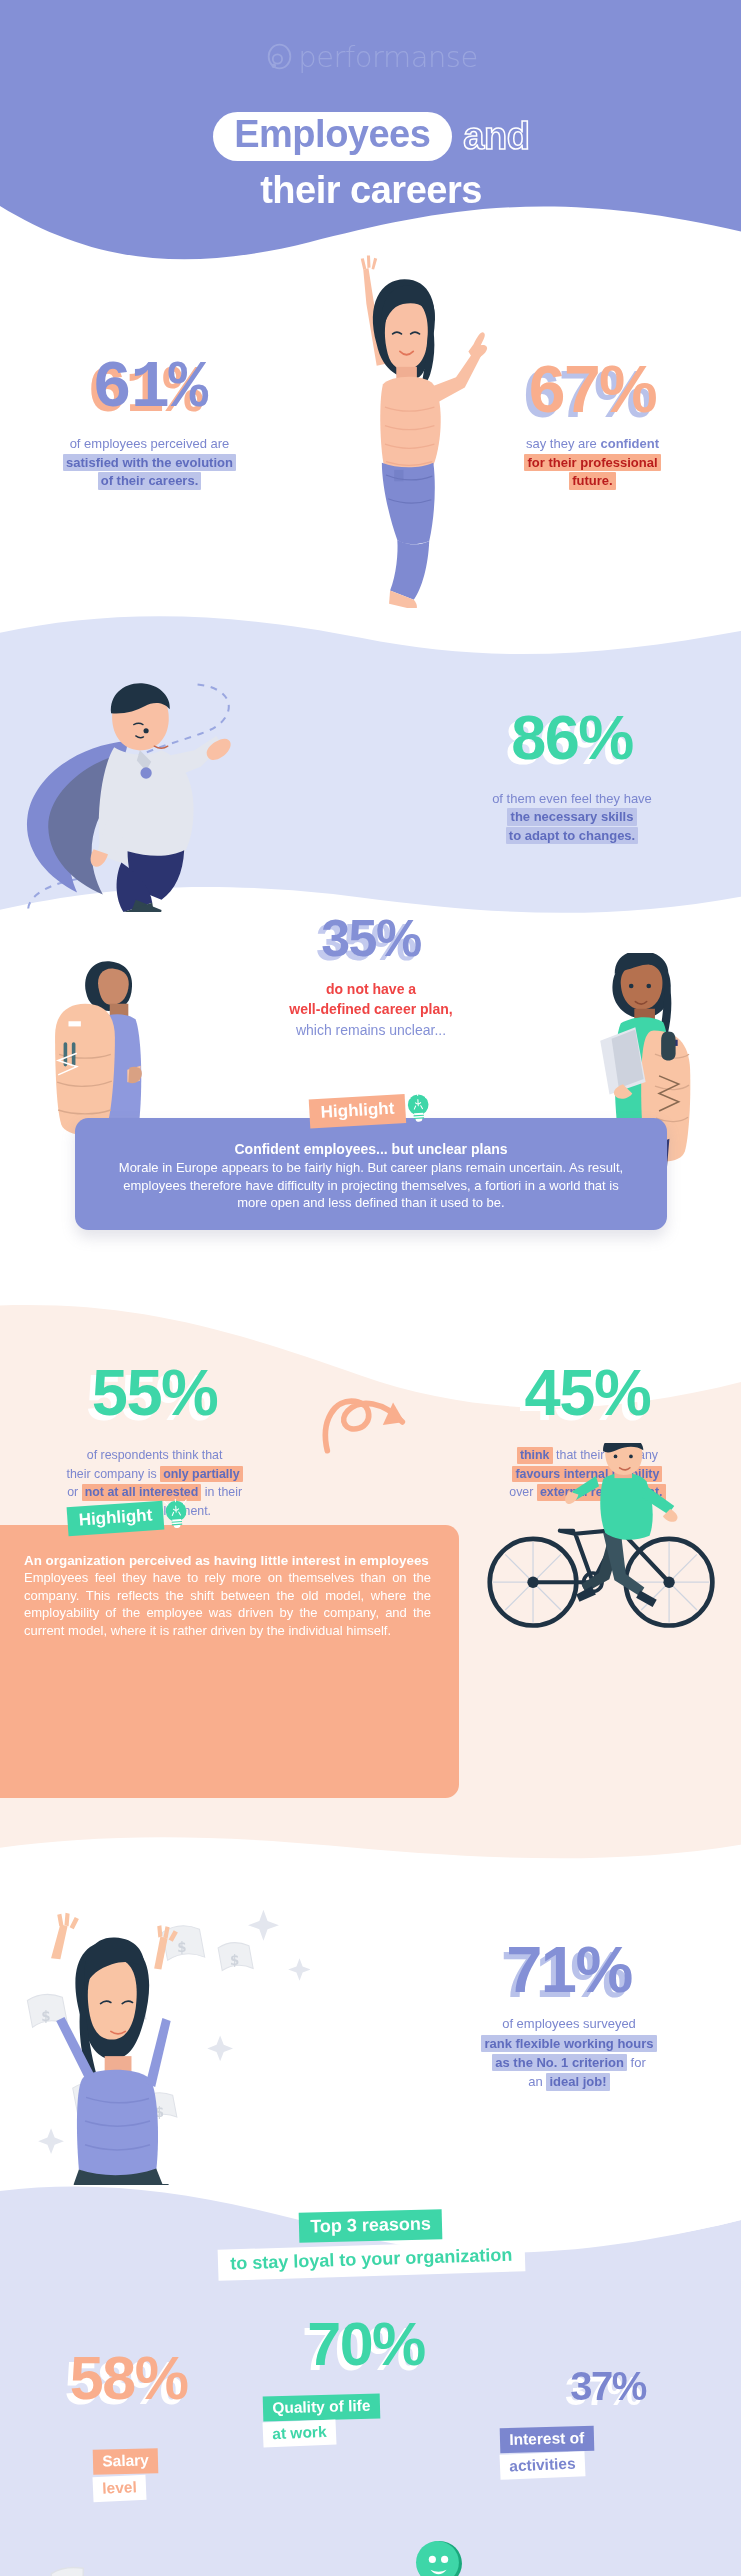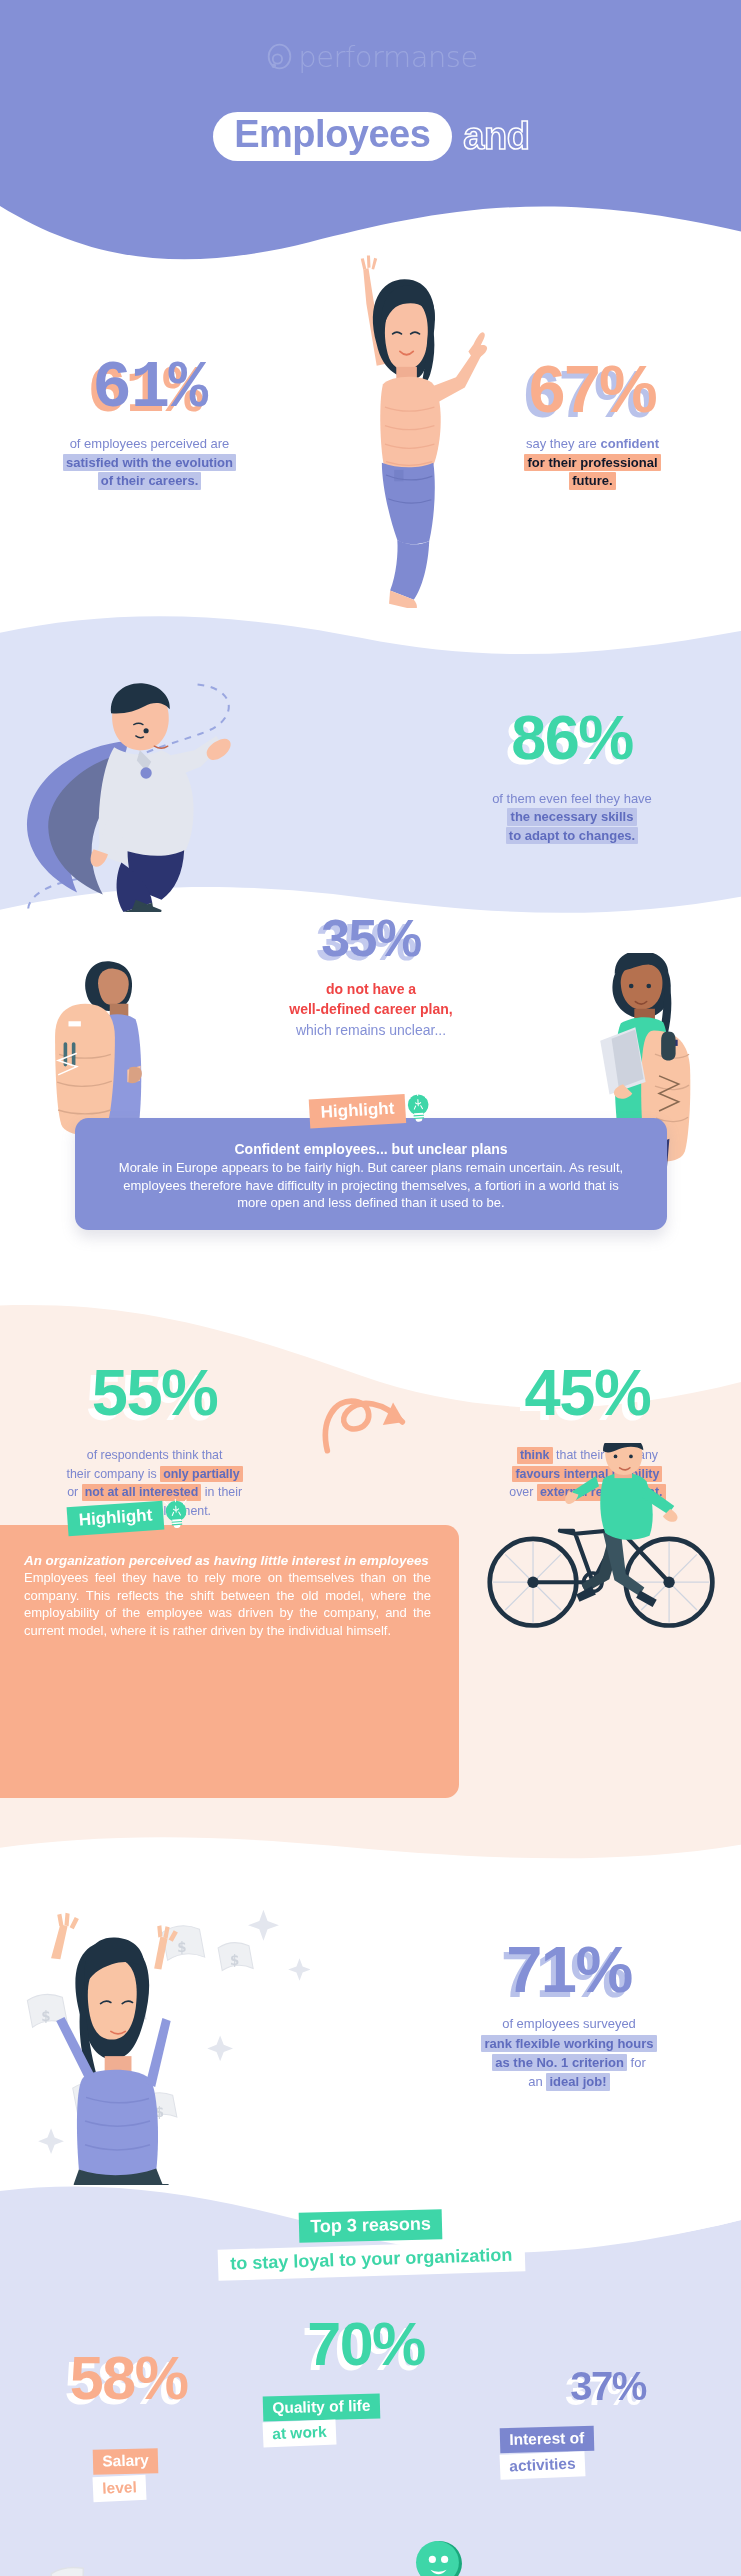--- a/index.html
+++ b/index.html
@@ -58,21 +58,21 @@
   
   .sec1{position:absolute;left:0;top:268px;width:742px;height:340px;z-index:2;}
   .s1-left{position:absolute;left:31px;top:88px;width:237px;text-align:center;}
   .s1-right{position:absolute;right:31px;top:88px;width:237px;text-align:center;}
   .pct-61{font-size:66px;color:#8490d6;font-family:Liberation Mono, monospace;}
   .pct-61 .shadow{color:#f9b192;}
   .pct-67{font-size:66px;color:#f9ae8d;}
   .pct-67 .shadow{color:#b9c2ea;}
   .cap{font-size:13px;line-height:1.42;color:#7b86cf;margin-top:13.4px;}
   .cap .hl-blue{background:#bcc4ea;color:#5f6cbe;font-weight:bold;}
-  .cap .hl-peach{background:#f9ae8d;color:#0f172a;font-weight:bold;}
+  .cap .hl-peach{background:#f9ae8d;color:#b91c1c;font-weight:bold;}
 
   
   .illo-jump{position:absolute;left:319px;top:-31px;width:170px;height:371px;}
 
   
   .sec2{position:absolute;left:0;top:608px;width:742px;height:309px;z-index:2;}
   .sec2-bg{position:absolute;left:0;top:0;width:742px;height:309px;}
   .pct-86{font-size:63px;color:#3ed6a8;}
   .pct-86 .shadow{color:#ffffff;left:-5.7px;top:5.2px;}
   .s2-right{position:absolute;right:36px;top:98px;width:268px;text-align:center;}
@@ -125,21 +125,21 @@
   .cap4{font-size:12.4px;line-height:1.5;color:#7b86cf;margin-top:21px;}
   .cap4 .hlp{background:#f9ae8d;color:#5f6cbe;font-weight:bold;}
   .arrow-curve{position:absolute;left:315px;top:102px;width:113px;height:67px;}
 
   
   .hl-band{
     position:absolute;left:0;width:459px;background:#f9ae8d;
     border-top-right-radius:13.4px;border-bottom-right-radius:13.4px;
   }
   .hl-band .hl-badge{left:129px;transform:translateX(-50%) rotate(-4deg);}
-  .hl-band .hl-title{text-align:justify;padding:28px 28px 0 24px;font-size:13.4px;font-style:italic;}
+  .hl-band .hl-title{text-align:justify;padding:28px 28px 0 24px;font-size:13.4px;}
   .hl-band .hl-body{text-align:justify;padding:1px 28px 17.5px 24px;font-size:13px;}
   .illo-bike{position:absolute;right:9.3px;top:155px;width:268px;height:196px;}
 
   
   .sec5{position:absolute;left:0;top:1855px;width:742px;height:330px;z-index:2;}
   .s5-right{position:absolute;right:34px;top:82px;width:278px;text-align:center;}
   .pct-71{font-size:65px;color:#8490d6;}
   .pct-71 .shadow{color:#b9c2ea;}
   .cap5{font-size:13px;line-height:1.48;color:#7b86cf;margin-top:12.4px;}
   .cap5 .hl-blue{background:#bcc4ea;color:#5f6cbe;font-weight:bold;}
@@ -199,20 +199,21 @@
         </svg>
         <span class="logo-word" style="color:#9aa5de;">performanse</span>
       </span>
     </div>
 
     <div class="title-block">
       <div class="title-line1">
         <span class="title-pill">Employees</span>
         <span class="title-outline">and</span>
       </div>
+      <div class="title-line2">their careers</div>
     </div>
   </div>
 
   <div class="sec1">
 
     <svg class="illo-jump" viewBox="0 0 330 720">
       <g>
 
         <path d="M112,250 L92,130 L86,64 L96,60 L106,124 L130,246 Z" fill="#f9c0a4"></path>
         <path d="M86,64 l-5,-22 6,-1 5,21 z M94,60 l-1,-24 6,0 1,23 z M102,62 l5,-22 6,2 -6,21 z" fill="#f9c0a4"></path>

